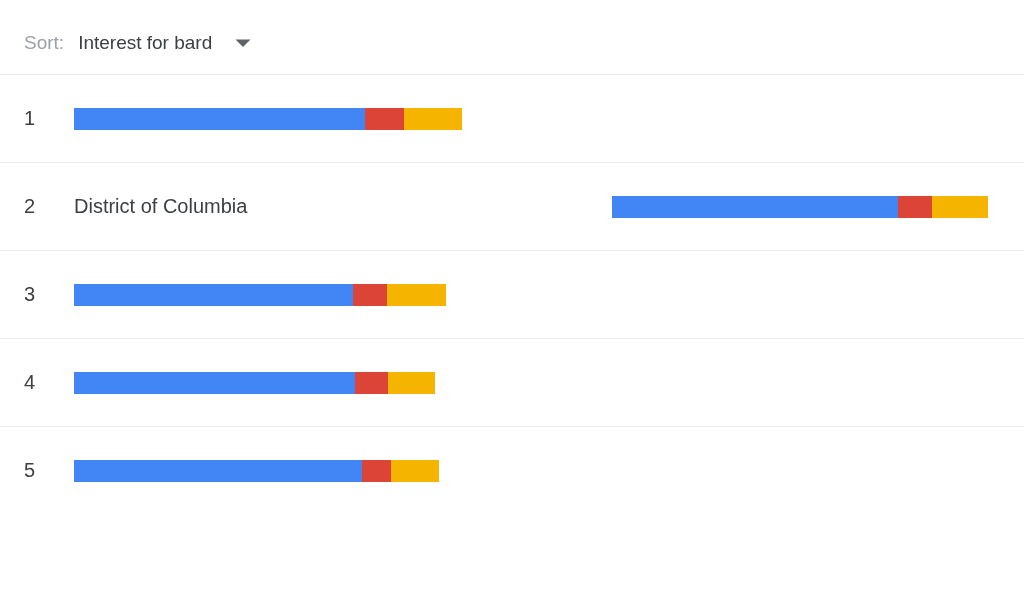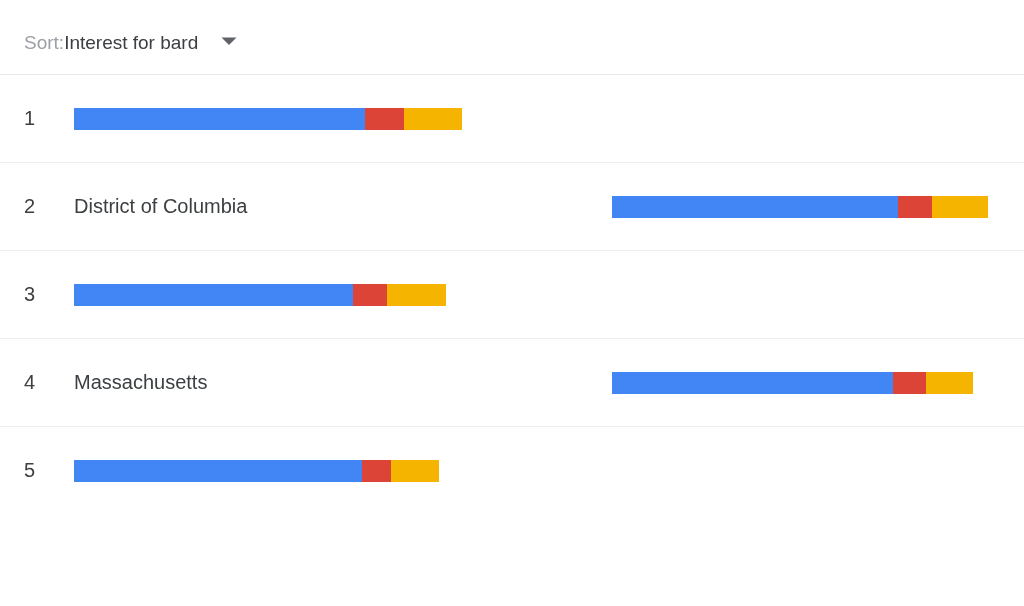--- a/index.html
+++ b/index.html
@@ -15,28 +15,29 @@
       overflow: hidden;
     }
     .container {
       width: 100%;
     }
     .sort-bar {
       padding: 32px 24px 20px 24px;
       border-bottom: 1px solid #e8e8e8;
       display: flex;
       align-items: center;
+      gap: 14px;
     }
     .sort-label {
       color: #9aa0a6;
       font-size: 19px;
     }
     .sort-dropdown {
       display: flex;
-      align-items: center;
+      align-items: flex-end;
       gap: 22px;
       cursor: pointer;
     }
     .sort-value {
       color: #3c4043;
       font-size: 19px;
     }
     .chevron-down-icon {
       display: inline-block;
     }
@@ -132,21 +133,20 @@
         <div class="bar" style="width: 96%;">
           <div class="seg seg-blue" style="width: 75%;"></div>
           <div class="seg seg-red" style="width: 9%;"></div>
           <div class="seg seg-yellow" style="width: 16%;"></div>
         </div>
       </div>
     </div>
 
     <div class="row">
       <div class="rank">4</div>
-      <div class="region-name">Massachusetts</div>
       <div class="bar-wrap">
         <div class="bar" style="width: 93%;">
           <div class="seg seg-blue" style="width: 78%;"></div>
           <div class="seg seg-red" style="width: 9%;"></div>
           <div class="seg seg-yellow" style="width: 13%;"></div>
         </div>
       </div>
     </div>
 
     <div class="row">

